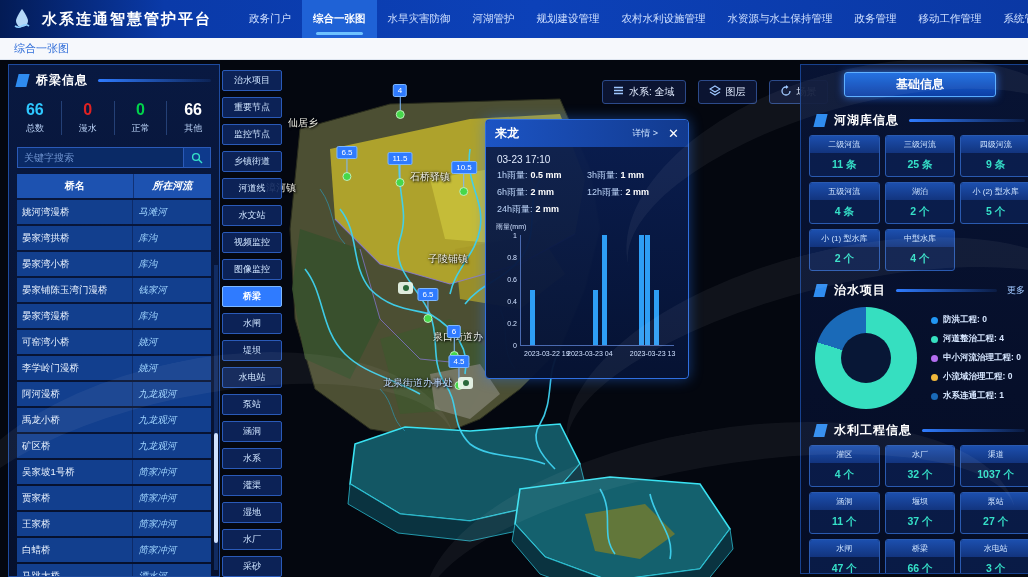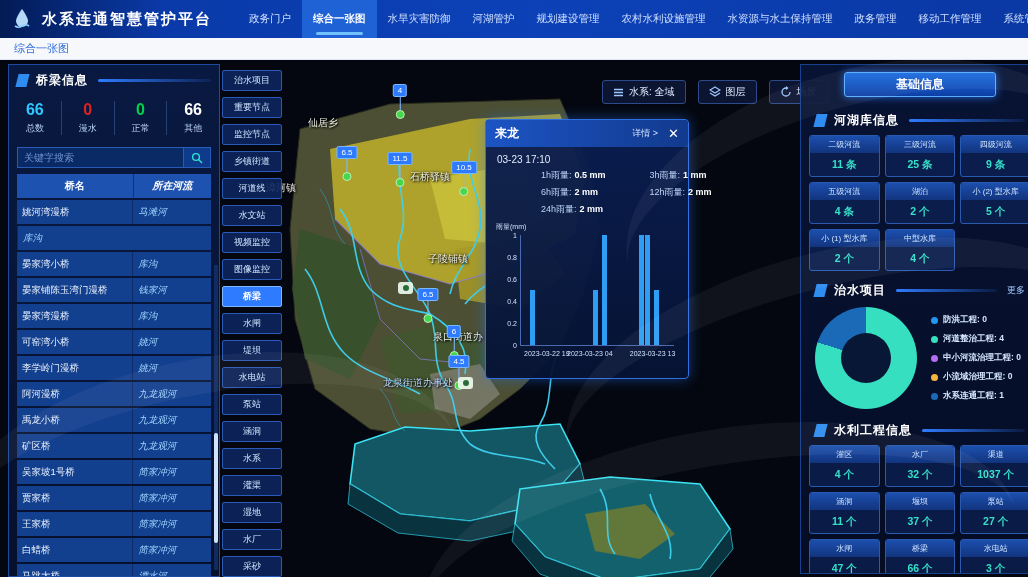--- a/index.html
+++ b/index.html
@@ -49,21 +49,21 @@
   .vthumb{position:absolute;left:0;width:4px;top:55%;height:110px;background:#cfe2ff;border-radius:2px;}
 
   
   .lmenu{position:absolute;left:222px;top:70px;width:60px;bottom:0;z-index:40;overflow:hidden;}
   .lmenu-item{height:19px;line-height:19px;margin-bottom:6px;background:rgba(13,38,94,.9);border:1px solid #2a5ab8;
     color:#cfe4ff;font-size:9px;text-align:center;border-radius:2px;cursor:pointer;white-space:nowrap;overflow:hidden;}
   .lmenu-item.active{background:#2f7bff;border-color:#7db8ff;color:#fff;font-weight:bold;}
 
   
   .map-ctrls{position:absolute;left:602px;top:80px;display:flex;gap:12px;z-index:42;}
-  .map-ctrl{display:flex;align-items:center;gap:5px;background:rgba(12,22,52,.92);border:1px solid #2c4a8a;border-radius:3px;
+  .map-ctrl{display:flex;gap:5px;background:rgba(12,22,52,.92);border:1px solid #2c4a8a;border-radius:3px;
     color:#e2ecff;font-size:10px;padding:4px 10px;cursor:pointer;white-space:nowrap;}
   .map-overlay{position:absolute;inset:0;z-index:30;pointer-events:none;}
   .map-label{position:absolute;color:#f2f2e8;font-size:10px;text-shadow:0 0 3px #000,1px 1px 2px #000;white-space:nowrap;}
   .map-label.blue{color:#bcd8ff;}
   .marker{position:absolute;transform:translateX(-50%);pointer-events:auto;cursor:pointer;}
   .m-tag{background:#2f7bff;border:1px solid #7db8ff;color:#fff;font-size:8px;padding:1px 4px;border-radius:2px;text-align:center;}
   .m-stem{width:1px;height:13px;background:#7db8ff;margin:0 auto;}
   .m-dot{width:7px;height:7px;border-radius:50%;background:#46d84a;border:1px solid #bff0bf;margin:0 auto;}
   .cam{position:absolute;width:15px;height:12px;background:rgba(235,250,235,.92);border-radius:3px;pointer-events:auto;cursor:pointer;}
   .cam::after{content:"";position:absolute;left:4.5px;top:3px;width:6px;height:6px;border-radius:50%;background:#2a6a3a;}
@@ -72,21 +72,21 @@
   .popup{position:absolute;left:485px;top:119px;width:202px;height:258px;z-index:60;border-radius:4px;
     background:linear-gradient(180deg,rgba(10,30,82,.96),rgba(6,19,52,.96));border:1px solid #2f6fe0;box-shadow:0 0 14px rgba(40,120,255,.45);}
   .popup-header{height:27px;display:flex;align-items:center;padding:0 9px;border-radius:4px 4px 0 0;
     background:linear-gradient(90deg,#1c54c4,#123a8e);}
   .popup-title{color:#fff;font-size:12px;font-weight:bold;}
   .popup-detail{margin-left:auto;color:#cfe4ff;font-size:9px;cursor:pointer;}
   .popup-close{color:#fff;font-size:13px;margin-left:10px;cursor:pointer;line-height:1;}
   .popup-time{color:#e2ecff;font-size:10px;padding:7px 11px 3px;}
   .popup-metrics{display:grid;grid-template-columns:1fr 1fr;padding:1px 11px 0;row-gap:4px;}
   .metric{font-size:9px;white-space:nowrap;}
-  .m-label{color:#bcd4f8;margin-left:44px;}
+  .m-label{color:#bcd4f8;}
   .m-value{color:#fff;font-weight:bold;margin-left:3px;}
   .chart{position:relative;margin:6px 10px 0 10px;height:140px;}
   .ylab{position:absolute;left:0;top:0;color:#cfe0ff;font-size:7px;}
   .plot{position:absolute;left:24px;right:4px;top:13px;bottom:16px;border-left:1px solid #4a6ab0;border-bottom:1px solid #4a6ab0;}
   .ytick{position:absolute;left:-24px;width:20px;text-align:right;color:#cfe0ff;font-size:7px;transform:translateY(-50%);}
   .bar{position:absolute;bottom:0;width:5px;background:#2e9ef5;}
   .xtick{position:absolute;bottom:-12px;color:#cfe0ff;font-size:7px;white-space:nowrap;}
 
   
   .rpanel{position:absolute;left:800px;top:64px;width:240px;bottom:3px;z-index:45;overflow:hidden;
@@ -151,21 +151,21 @@
     </g>
     <g fill="none" stroke="#2a9ec0" stroke-width="0.9" opacity="0.7">
       <path d="M320,130 C335,150 330,170 345,185"></path>
       <path d="M500,250 C510,270 500,290 515,310"></path>
       <path d="M380,330 C395,345 390,360 405,372"></path>
     </g>
   </svg>
 
   <div class="map-overlay">
     <div id="map-labels">
-        <div class="map-label" style="left: 308px; top: 116px;">仙居乡</div>
+        <div class="map-label" style="left: 288px; top: 116px;">仙居乡</div>
         <div class="map-label" style="left: 266px; top: 181px;">漳河镇</div>
         <div class="map-label" style="left: 410px; top: 170px;">石桥驿镇</div>
         <div class="map-label" style="left: 428px; top: 252px;">子陵铺镇</div>
         <div class="map-label" style="left: 433px; top: 330px;">泉口街道办</div>
         <div class="map-label blue" style="left: 383px; top: 376px;">龙泉街道办事处</div>
       </div>
     <div id="map-markers">
         <div class="marker" style="left: 400px; top: 84px;">
           <div class="m-tag">4</div>
           <div class="m-stem"></div>
@@ -293,20 +293,21 @@
       <div class="thead">
         <span class="c1">桥名</span>
         <span class="c2">所在河流</span>
       </div>
       <div id="bridge-rows">
           <div class="trow">
             <span class="c1">姚河湾漫桥</span>
             <span class="c2">马滩河</span>
           </div>
           <div class="trow">
+            <span class="c1">晏家湾拱桥</span>
             <span class="c2">库沟</span>
           </div>
           <div class="trow">
             <span class="c1">晏家湾小桥</span>
             <span class="c2">库沟</span>
           </div>
           <div class="trow">
             <span class="c1">晏家铺陈玉湾门漫桥</span>
             <span class="c2">钱家河</span>
           </div>

